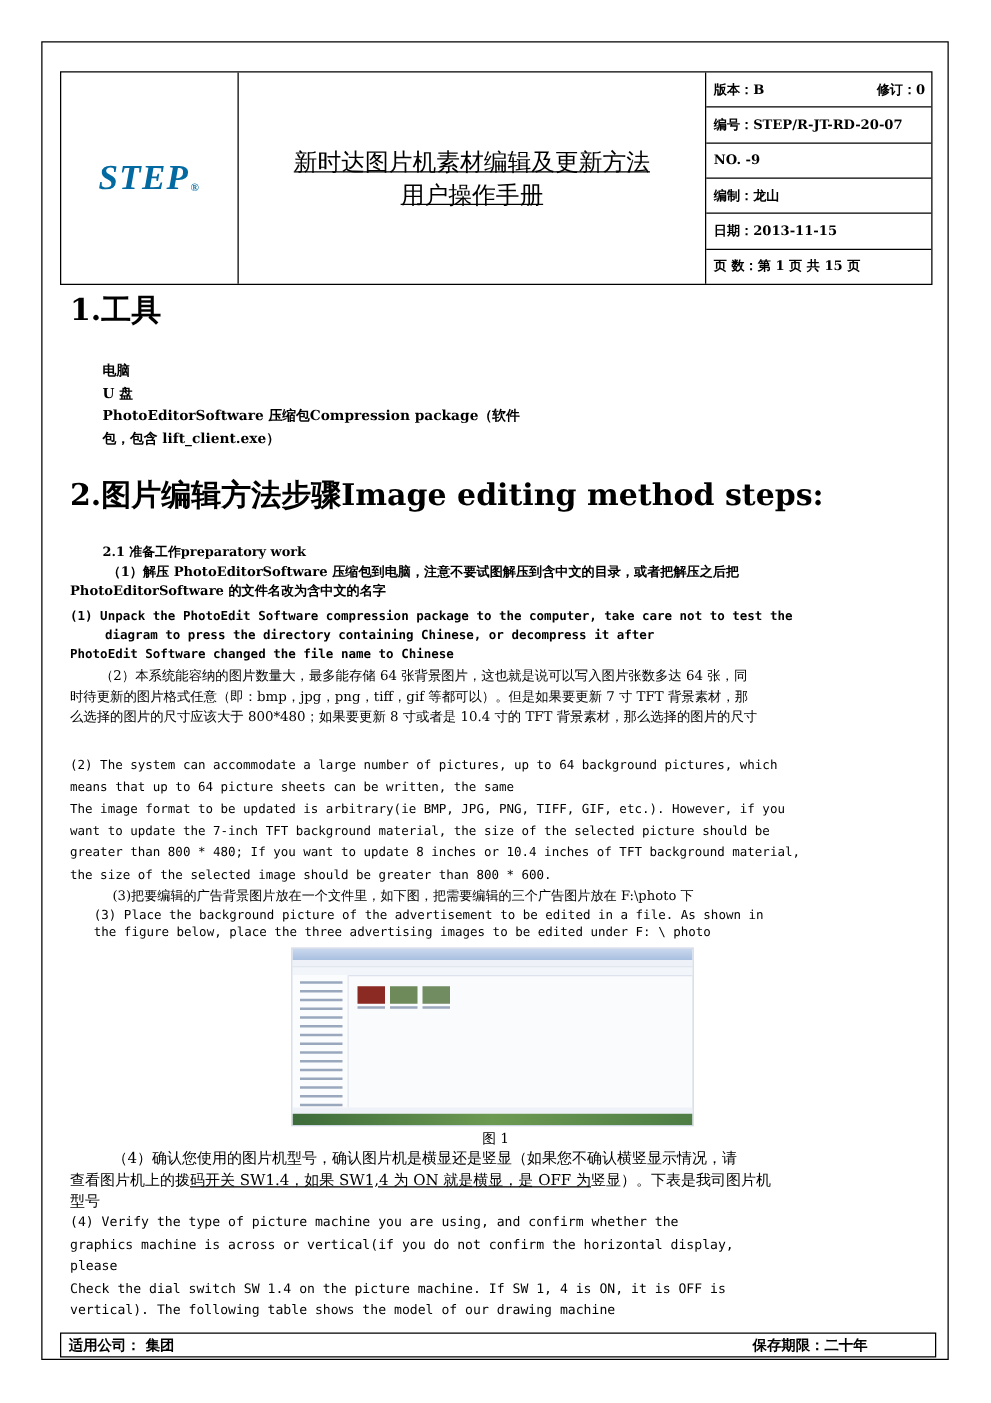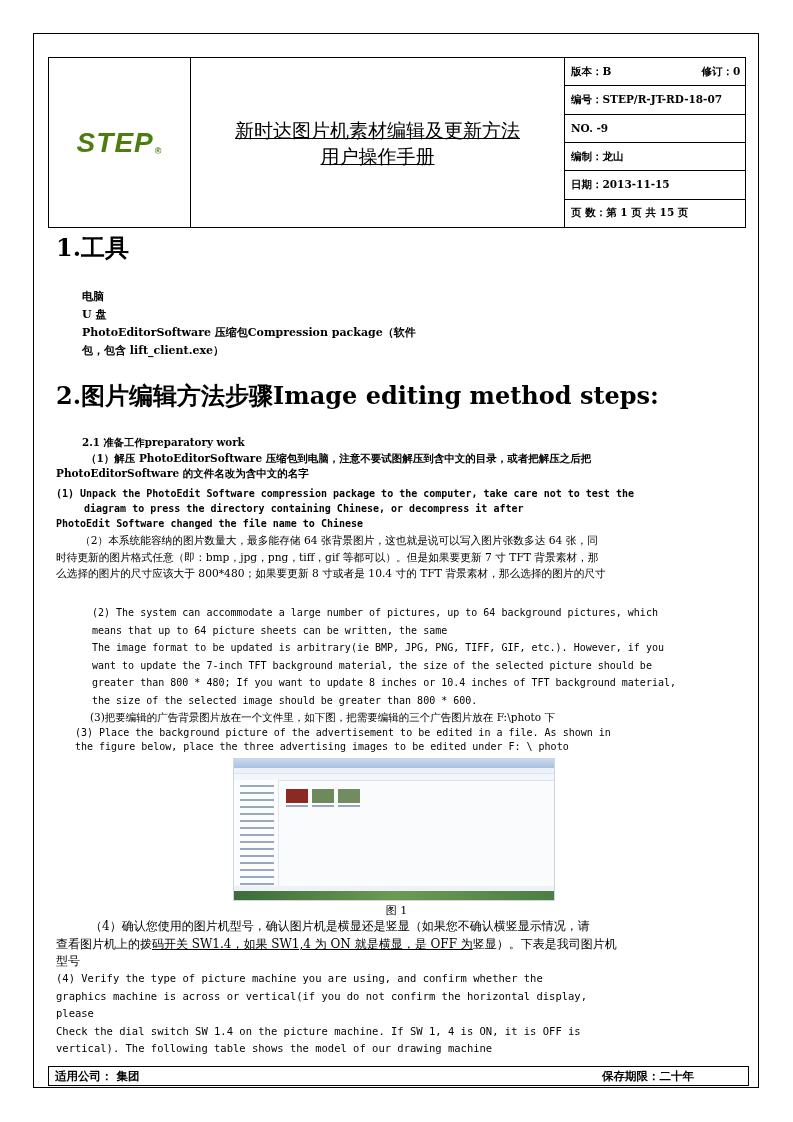--- a/index.html
+++ b/index.html
@@ -4,22 +4,22 @@
 <style>
   html, body { margin:0; padding:0; background:#ffffff; }
   body { width:793px; height:1122px; position:relative; overflow:hidden;
          font-family:"DejaVu Serif", serif; color:#000; }
   .frame { position:absolute; left:33px; top:33px; width:726px; height:1055px;
            border:1.5px solid #000; box-sizing:border-box; }
   .hdr { position:absolute; left:48px; top:57px; width:698px; height:171px;
          border:1.5px solid #000; box-sizing:border-box; display:flex; }
   .logo-cell { width:141px; border-right:1.5px solid #000; display:flex;
                align-items:center; justify-content:center; }
-  .logo { font-family:Liberation Sans, sans-serif; font-weight:bold; font-style:italic;
-          font-size:28px; color:#4d7c0f; letter-spacing:1px; }
+  .logo { font-family:Liberation Serif, serif; font-weight:bold; font-style:italic;
+          font-size:28px; color:#0369a1; letter-spacing:1px; }
   .logo .reg { font-size:9px; font-style:normal; vertical-align:-2px; margin-left:1px; }
   .title-cell { width:373px; border-right:1.5px solid #000; display:flex;
                 flex-direction:column; align-items:center; justify-content:center;
                 font-family:"DejaVu Sans", sans-serif; font-size:19px; line-height:26px;text-decoration:underline; }
   .meta-cell { flex:1; display:flex; flex-direction:column; }
   .meta-row { flex:1; border-bottom:1px solid #000; display:flex; align-items:center;
               padding-left:6px; font-family:"DejaVu Serif", serif; font-weight:bold; font-size:10.5px;gap:23px; }
   .meta-row:last-child { border-bottom:none; }
   .gap { display:inline-block; width:44px; }
   .h1 { position:absolute; left:56px; font-family:"DejaVu Serif", serif; font-weight:bold; font-size:24px; }
@@ -61,21 +61,21 @@
   <div class="title-cell">
     <div>新时达图片机素材编辑及更新方法</div>
     <div>用户操作手册</div>
   </div>
   <div class="meta-cell">
     <div class="meta-row">
       <span>版本：B</span>
         <span class="gap"></span>
         <span>修订：0</span>
     </div>
-    <div class="meta-row">编号：STEP/R-JT-RD-18-07</div>
+    <div class="meta-row">编号：STEP/R-JT-RD-20-07</div>
     <div class="meta-row">NO.   -9</div>
     <div class="meta-row">编制：龙山</div>
     <div class="meta-row">日期：2013-11-15</div>
     <div class="meta-row">页  数：第 1 页 共 15 页</div>
   </div>
 </div>
 
 <div class="h1" style="top:232px;">1.工具</div>
 <div class="p b ind" style="top:288px; line-height:18px;">
   <div>电脑</div>
@@ -96,21 +96,21 @@
   <div style="padding-left:28px;">diagram to press the directory containing Chinese, or decompress it after</div>
   <div>PhotoEdit Software changed the file name to Chinese</div>
 </div>
 
 <div class="p" style="top:533px; font-size:10.7px; line-height:16.5px;">
   <div style="padding-left:24px;">（2）本系统能容纳的图片数量大，最多能存储 64 张背景图片，这也就是说可以写入图片张数多达 64 张，同</div>
   <div>时待更新的图片格式任意（即：bmp，jpg，png，tiff，gif 等都可以）。但是如果要更新 7 寸 TFT 背景素材，那</div>
   <div>么选择的图片的尺寸应该大于 800*480；如果要更新 8 寸或者是 10.4 寸的 TFT 背景素材，那么选择的图片的尺寸</div>
 </div>
 
-<div class="p mono" style="top:604px; font-size:10px; line-height:17.5px;margin-left:36px;">
+<div class="p mono" style="top:604px; font-size:10px; line-height:17.5px;">
   <div>(2) The system can accommodate a large number of pictures, up to 64 background pictures, which</div>
   <div>means that up to 64 picture sheets can be written, the same</div>
   <div>The image format to be updated is arbitrary(ie BMP, JPG, PNG, TIFF, GIF, etc.). However, if you</div>
   <div>want to update the 7-inch TFT background material, the size of the selected picture should be</div>
   <div>greater than 800 * 480; If you want to update 8 inches or 10.4 inches of TFT background material,</div>
   <div>the size of the selected image should be greater than 800 * 600.</div>
 </div>
 
 <div class="p" style="top:710px; left:90px; font-size:10.5px; line-height:15px;">(3)把要编辑的广告背景图片放在一个文件里，如下图，把需要编辑的三个广告图片放在 F:\photo 下</div>
 <div class="p mono" style="top:726px; left:75px; font-size:10px; line-height:14px;">

